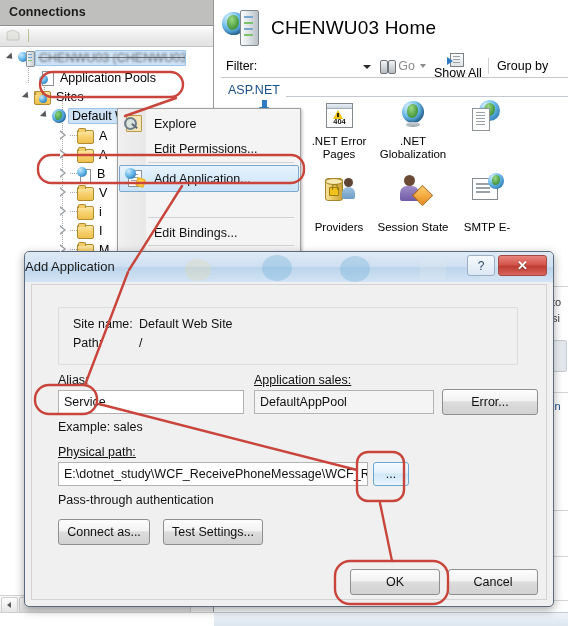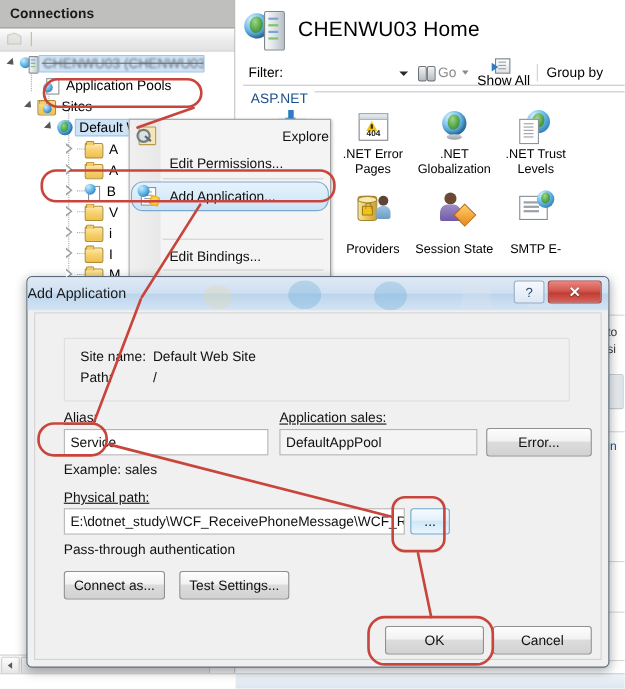--- a/index.html
+++ b/index.html
@@ -119,21 +119,21 @@
   .showall-btn{display:flex;align-items:center;margin-left:8px;font-size:12.5px;flex-direction:column;}
   .showall-icon{width:17px;height:13px;position:relative;margin-right:4px;}
   .showall-icon .pane{position:absolute;right:0;top:0;width:12px;height:12px;border:1px solid #7c8186;
      background:linear-gradient(to bottom,#fdfdfd,#dfe3e6);}
   .showall-icon .pane .ln{position:absolute;left:2px;width:7px;height:1px;background:#9aa0a5;}
   .showall-icon .arr{position:absolute;left:0;top:4px;width:0;height:0;
      border-left:6px solid #2f7cc4;border-top:4px solid transparent;border-bottom:4px solid transparent;}
   .groupby{margin-left:2px;font-size:12.5px;}
 
   .section-asp{position:absolute;left:14px;top:83px;width:340px;}
-  .section-head{display:flex;align-items:flex-start;}
+  .section-head{display:flex;align-items:flex-end;}
   .section-head .stext{font-size:12.5px;color:#1b4f8a;white-space:nowrap;}
   .section-head .sline{flex:1;height:1px;background:#c3c9cf;margin-left:6px;}
 
   .feat-grid{position:absolute;left:14px;top:100px;width:352px;}
   .feat-row{display:flex;}
   .feat{width:74px;display:flex;flex-direction:column;align-items:center;justify-content:space-between;}
   .feat .fi{width:34px;height:32px;position:relative;margin-bottom:3px;}
   .feat .fl{font-size:11.5px;text-align:center;line-height:13px;}
 
   .fi-compile .s1,.fi-compile .s2,.fi-compile .s3{position:absolute;width:24px;height:8px;
@@ -485,22 +485,20 @@
                 <span class="base"></span>
             </span>
             <span class="fl" style="white-space:pre-line">.NET
 Globalization</span>
           </div>
           <div class="feat">
             <span class="fi fi-trust">
               <span class="globe"></span>
                 <span class="doc"></span>
             </span>
-            <span class="fl" style="white-space:pre-line">.NET Trust
-Levels</span>
           </div>
         </div>
 
         <div class="feat-row" style="margin-top:12px;">
           <div class="feat">
             <span class="fi fi-pages">
               <span class="win">
                   <span class="tbar"></span>
                   <span class="lcol"></span>
                   <span class="rl"></span>
@@ -554,36 +552,36 @@
       </div>
     </div>
 
     <div style="position:absolute;left:214px;top:612px;width:354px;height:14px;background:linear-gradient(to bottom,#eef3f8,#dbe5ef);border-top:1px solid #c2cdd8;"></div>
     <div style="position:absolute;left:0;top:612px;width:214px;height:14px;background:#fff;border-top:1px solid #cfcfcf;"></div>
   </div>
 
   <div class="ctx">
     <div class="ctx-gutter"></div>
 
-    <div class="ctx-item" style="top:2px;justify-content:flex-end;">
+    <div class="ctx-item" style="top:2px;">
       <span class="ctx-icon ui-explore" style="top:3px;">
         <span class="mag"></span>
           <span class="ring"></span>
           <span class="hdl"></span>
       </span>
       <span class="cl">Explore</span>
     </div>
 
     <div class="ctx-item" style="top:27px;">
       <span class="cl">Edit Permissions...</span>
     </div>
 
     <div class="ctx-sep" style="top:53px;"></div>
 
-    <div class="ctx-item hl" style="top:56px;border-radius:11px;">
+    <div class="ctx-item hl" style="top:56px;">
       <span class="ctx-icon ui-addapp" style="top:3px;">
         <span class="doc"></span>
           <span class="gl"></span>
           <span class="star"></span>
       </span>
       <span class="cl">Add Application...</span>
     </div>
 
 
     <div class="ctx-sep" style="top:108px;"></div>

